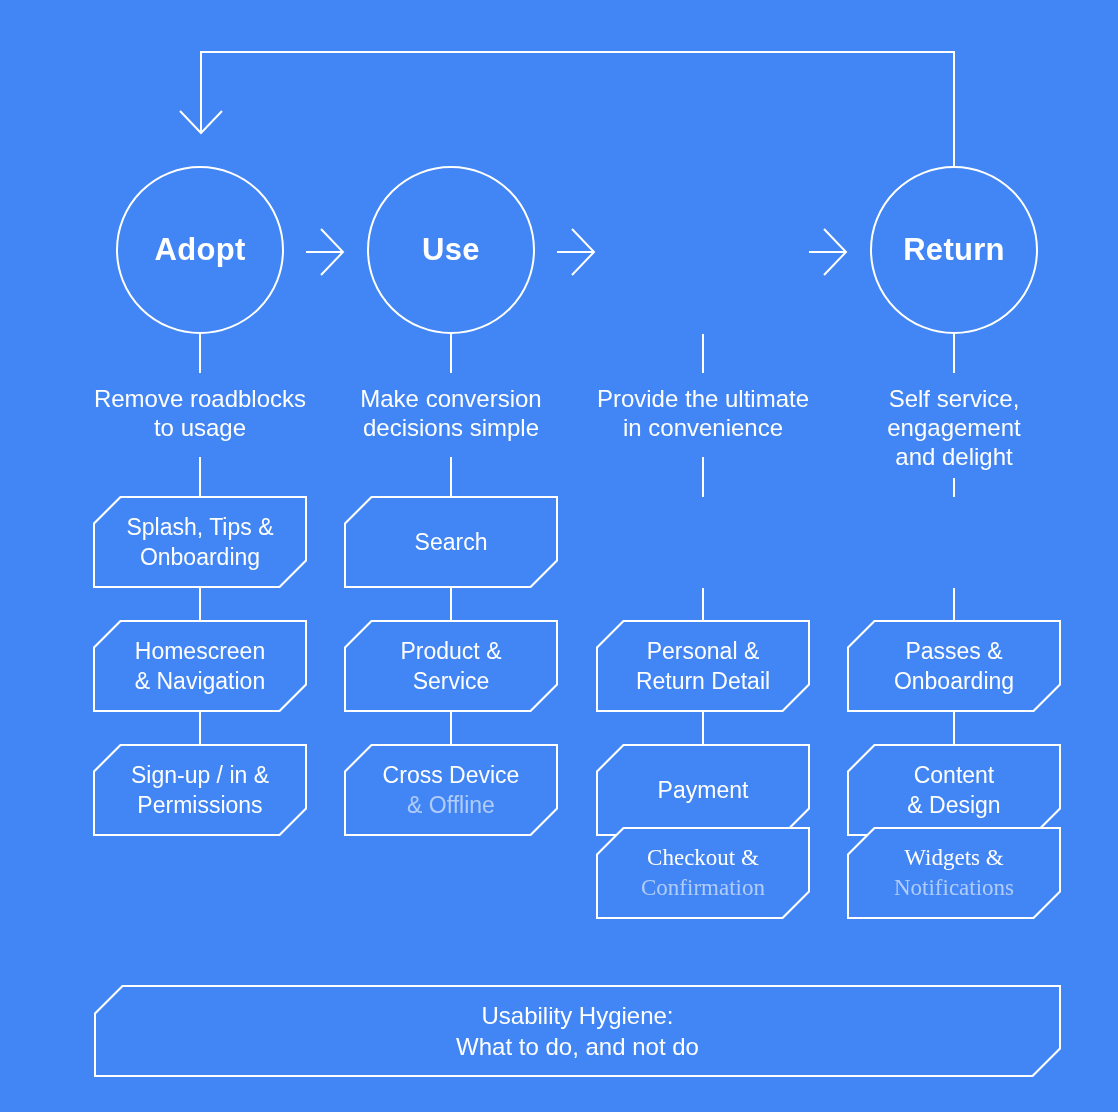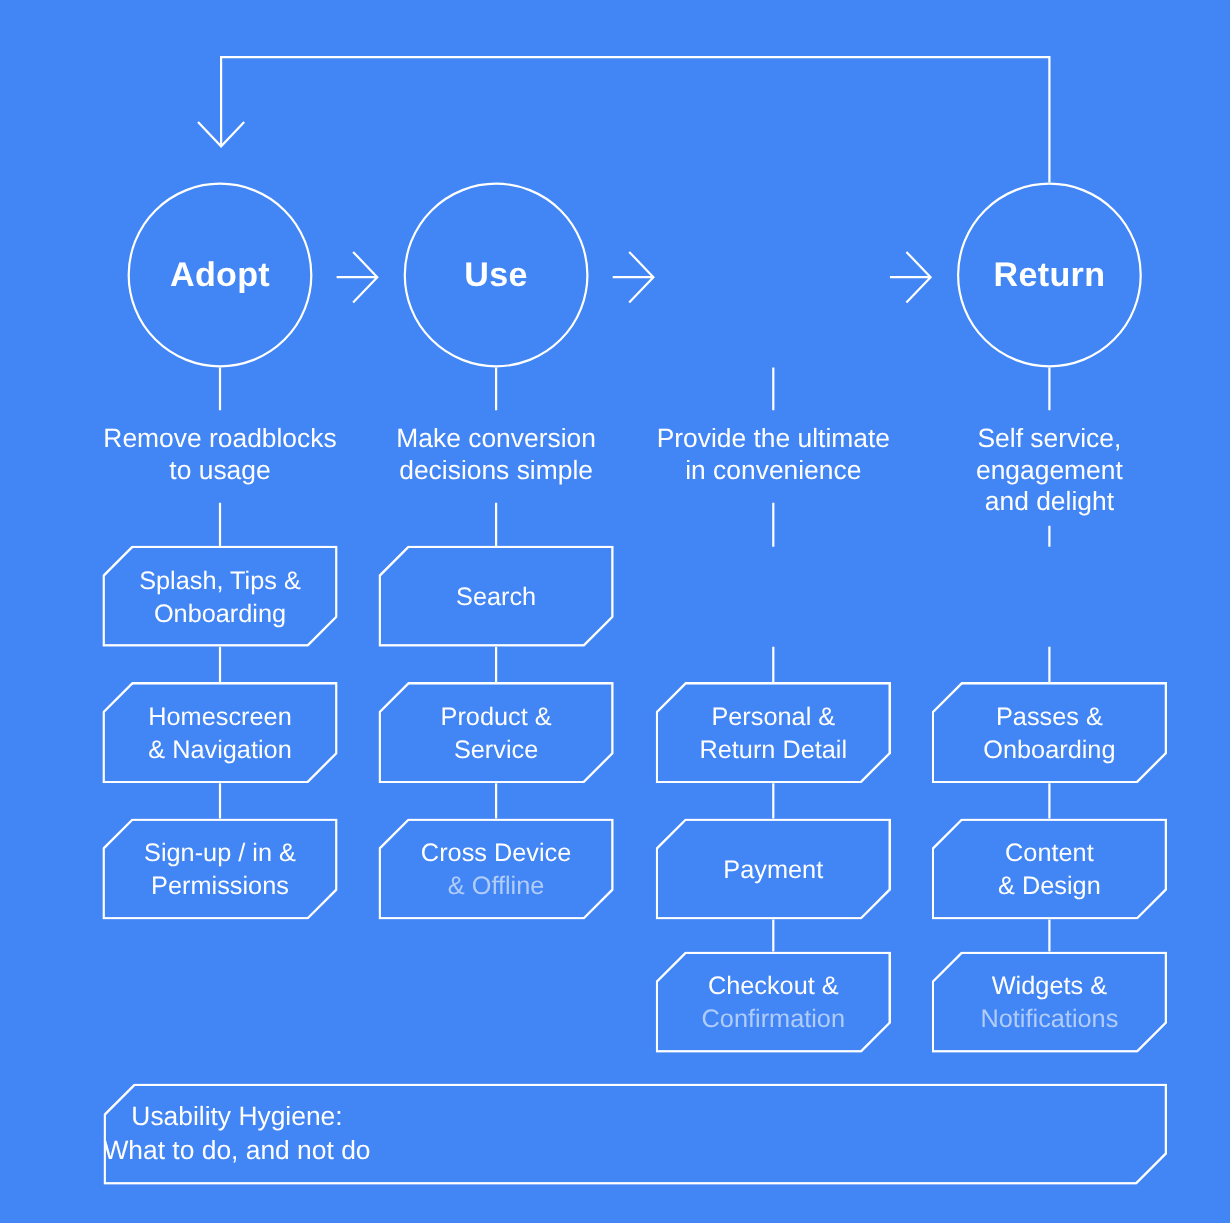--- a/index.html
+++ b/index.html
@@ -31,26 +31,26 @@
   }
   .hexbox::before{
     content:"";position:absolute;inset:2px;background:var(--bg);
     clip-path:polygon(26px 0, 100% 0, 100% calc(100% - 26px), calc(100% - 26px) 100%, 0 100%, 0 26px);
   }
   .bx{
     position:relative;z-index:1;display:flex;flex-direction:column;align-items:center;
     text-align:center;font-size:23px;line-height:30px;color:#fff;
   }
   .muted{color:var(--muted);}
-  .box-r1{top:330px;} .box-r2{top:454px;} .box-r3{top:578px;} .box-r4{top:699px;}
+  .box-r1{top:330px;} .box-r2{top:454px;} .box-r3{top:578px;} .box-r4{top:661px;font-family:Liberation Serif, serif;}
   .footer-bar{
     position:absolute;left:94px;top:985px;width:967px;height:92px;z-index:1;
     background:var(--line);
     clip-path:polygon(28px 0, 100% 0, 100% calc(100% - 28px), calc(100% - 28px) 100%, 0 100%, 0 28px);
-    display:flex;align-items:center;
+    display:flex;align-items:center;justify-content:center;
   }
   .footer-bar::before{
     content:"";position:absolute;inset:2px;background:var(--bg);
     clip-path:polygon(27px 0, 100% 0, 100% calc(100% - 27px), calc(100% - 27px) 100%, 0 100%, 0 27px);
   }
   .footer-text{
     position:relative;z-index:1;text-align:center;font-size:24px;line-height:31px;color:#fff;
   }
 </style>
 </head>

